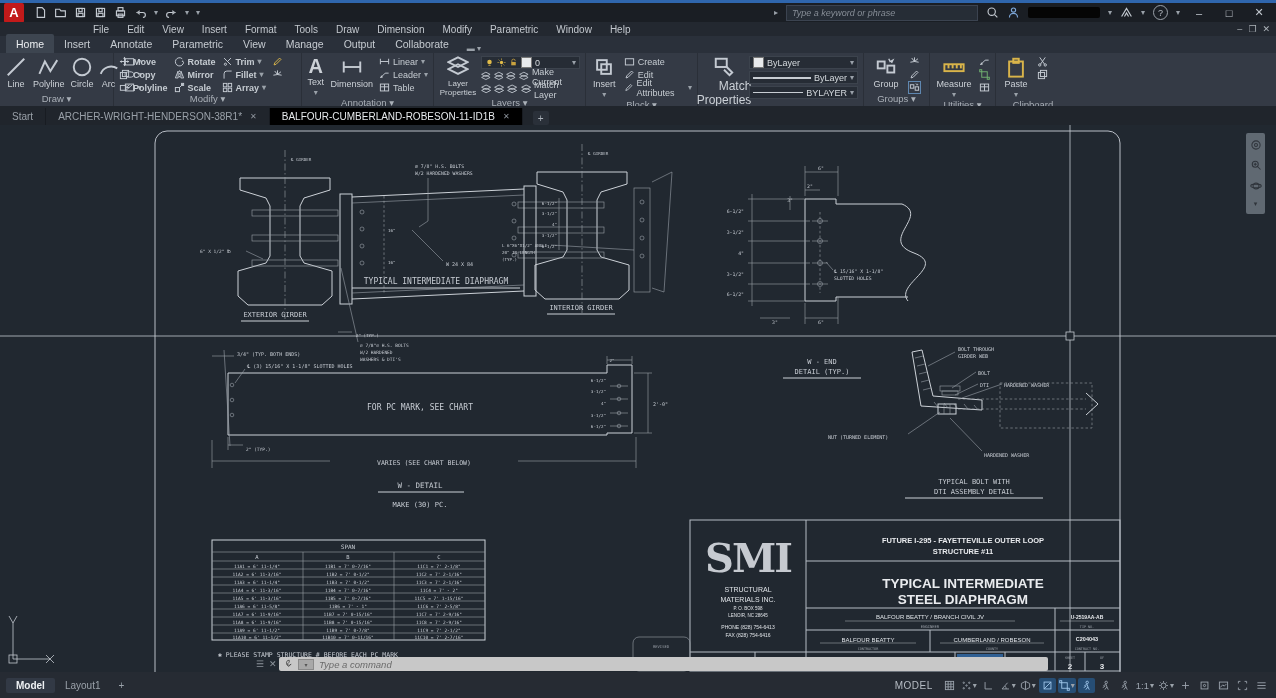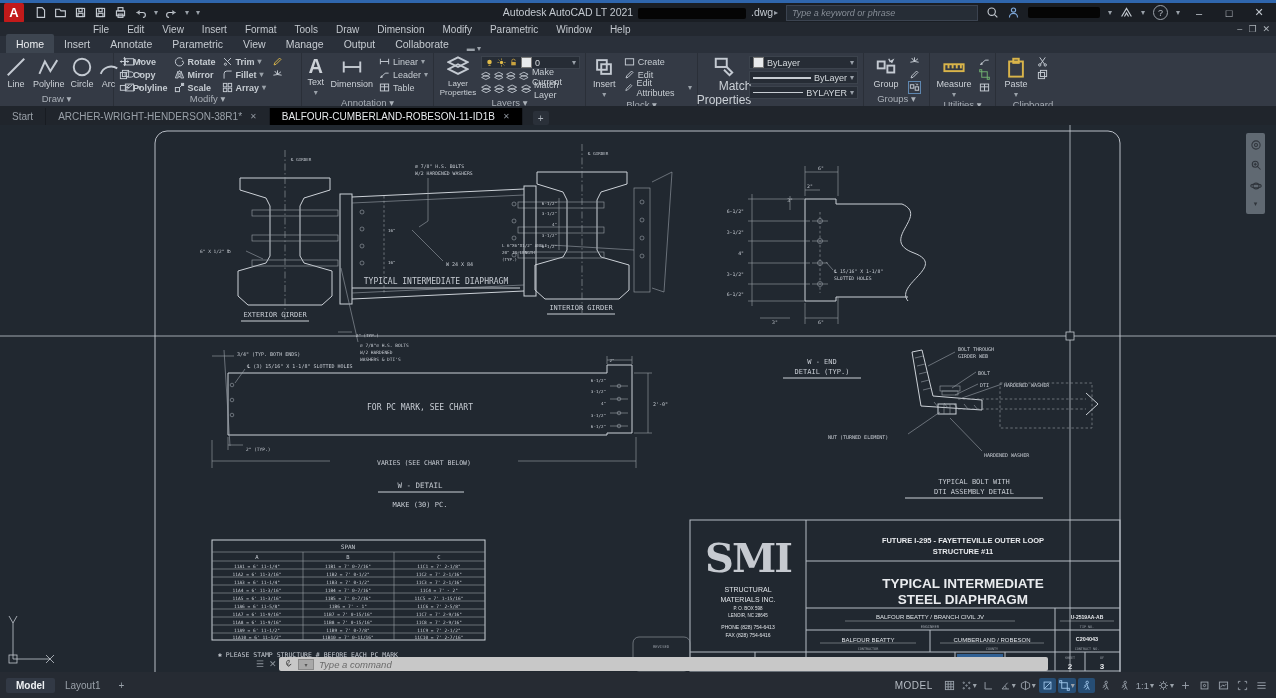--- a/index.html
+++ b/index.html
@@ -376,25 +376,20 @@
     <svg class="ic">
         <use href="#i-undo"></use>
       </svg>
       <span class="caret">▾</span>
     <svg class="ic">
         <use href="#i-redo"></use>
       </svg>
       <span class="caret">▾</span>
     <span class="caret">▾</span>
   </div>
-  <div id="title-center">
-    <span>Autodesk AutoCAD LT 2021</span>
-    <span class="redact" style="width:108px;height:11px;margin:0 2px;"></span>
-    <span>.dwg</span>
-  </div>
   <div id="title-right">
     <span class="caret">▸</span>
     <div id="search-box">
         <span>Type a keyword or phrase</span>
       </div>
     <svg class="ic" style="width:13px;height:13px;">
         <use href="#i-search"></use>
       </svg>
     <svg class="ic" style="width:13px;height:13px;stroke:#7da7d9;">
         <use href="#i-person"></use>

